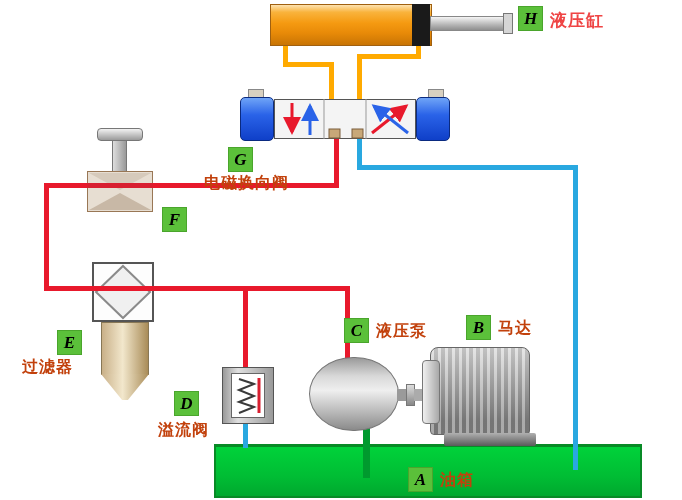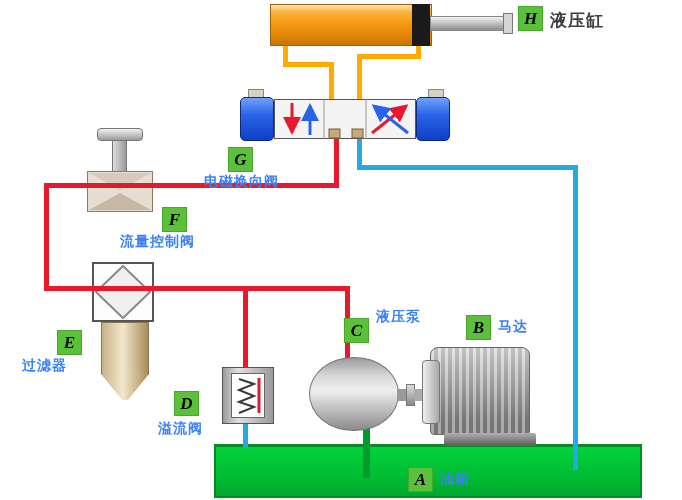--- a/index.html
+++ b/index.html
@@ -104,23 +104,23 @@
   }
 
   
   .badge{
     position:absolute;width:25px;height:25px;display:flex;align-items:center;justify-content:center;
     background:#5bc03a;border:1px solid #4aa52c;box-sizing:border-box;
     font-family:"Liberation Serif","DejaVu Serif",serif;font-style:italic;font-weight:bold;
     font-size:17px;color:#000;
   }
   .clabel{
-    position:absolute;font-weight:700;font-size:14px;color:#3b82f6;letter-spacing:1px;white-space:nowrap;
-  }
-  .clabel.red{color:#404040;font-size:17px;}
+    position:absolute;font-weight:700;font-size:16px;color:#c2410c;letter-spacing:1px;white-space:nowrap;
+  }
+  .clabel.red{color:#ef4444;font-size:17px;}
 </style>
 </head>
 <body>
 
 <div class="stage">
 
   <div class="tank"></div>
 
   <div class="pipe red" style="left:334px;top:138px;width:5px;height:48px"></div>
   <div class="pipe red" style="left:44px;top:183px;width:295px;height:5px"></div>
@@ -213,30 +213,29 @@
   <div class="motor-cap"></div>
   <div class="motor-base"></div>
 
   <div class="badge" style="left:518px;top:6px">H</div>
   <div class="clabel red" style="left:550px;top:9px">液压缸</div>
 
   <div class="badge" style="left:228px;top:147px">G</div>
   <div class="clabel" style="left:204px;top:173px">电磁换向阀</div>
 
   <div class="badge" style="left:162px;top:207px">F</div>
-  <div class="clabel" style="left:120px;top:233px">流量控制阀</div>
 
   <div class="badge" style="left:57px;top:330px">E</div>
   <div class="clabel" style="left:22px;top:357px">过滤器</div>
 
   <div class="badge" style="left:174px;top:391px">D</div>
   <div class="clabel" style="left:158px;top:420px">溢流阀</div>
 
   <div class="badge" style="left:344px;top:318px">C</div>
-  <div class="clabel" style="left:376px;top:308px">液压泵</div>
+  <div class="clabel" style="left:376px;top:321px">液压泵</div>
 
   <div class="badge" style="left:466px;top:315px">B</div>
   <div class="clabel" style="left:498px;top:318px">马达</div>
 
   <div class="badge" style="left:408px;top:467px">A</div>
   <div class="clabel" style="left:440px;top:470px">油箱</div>
 
 </div>
 
 </body></html>

